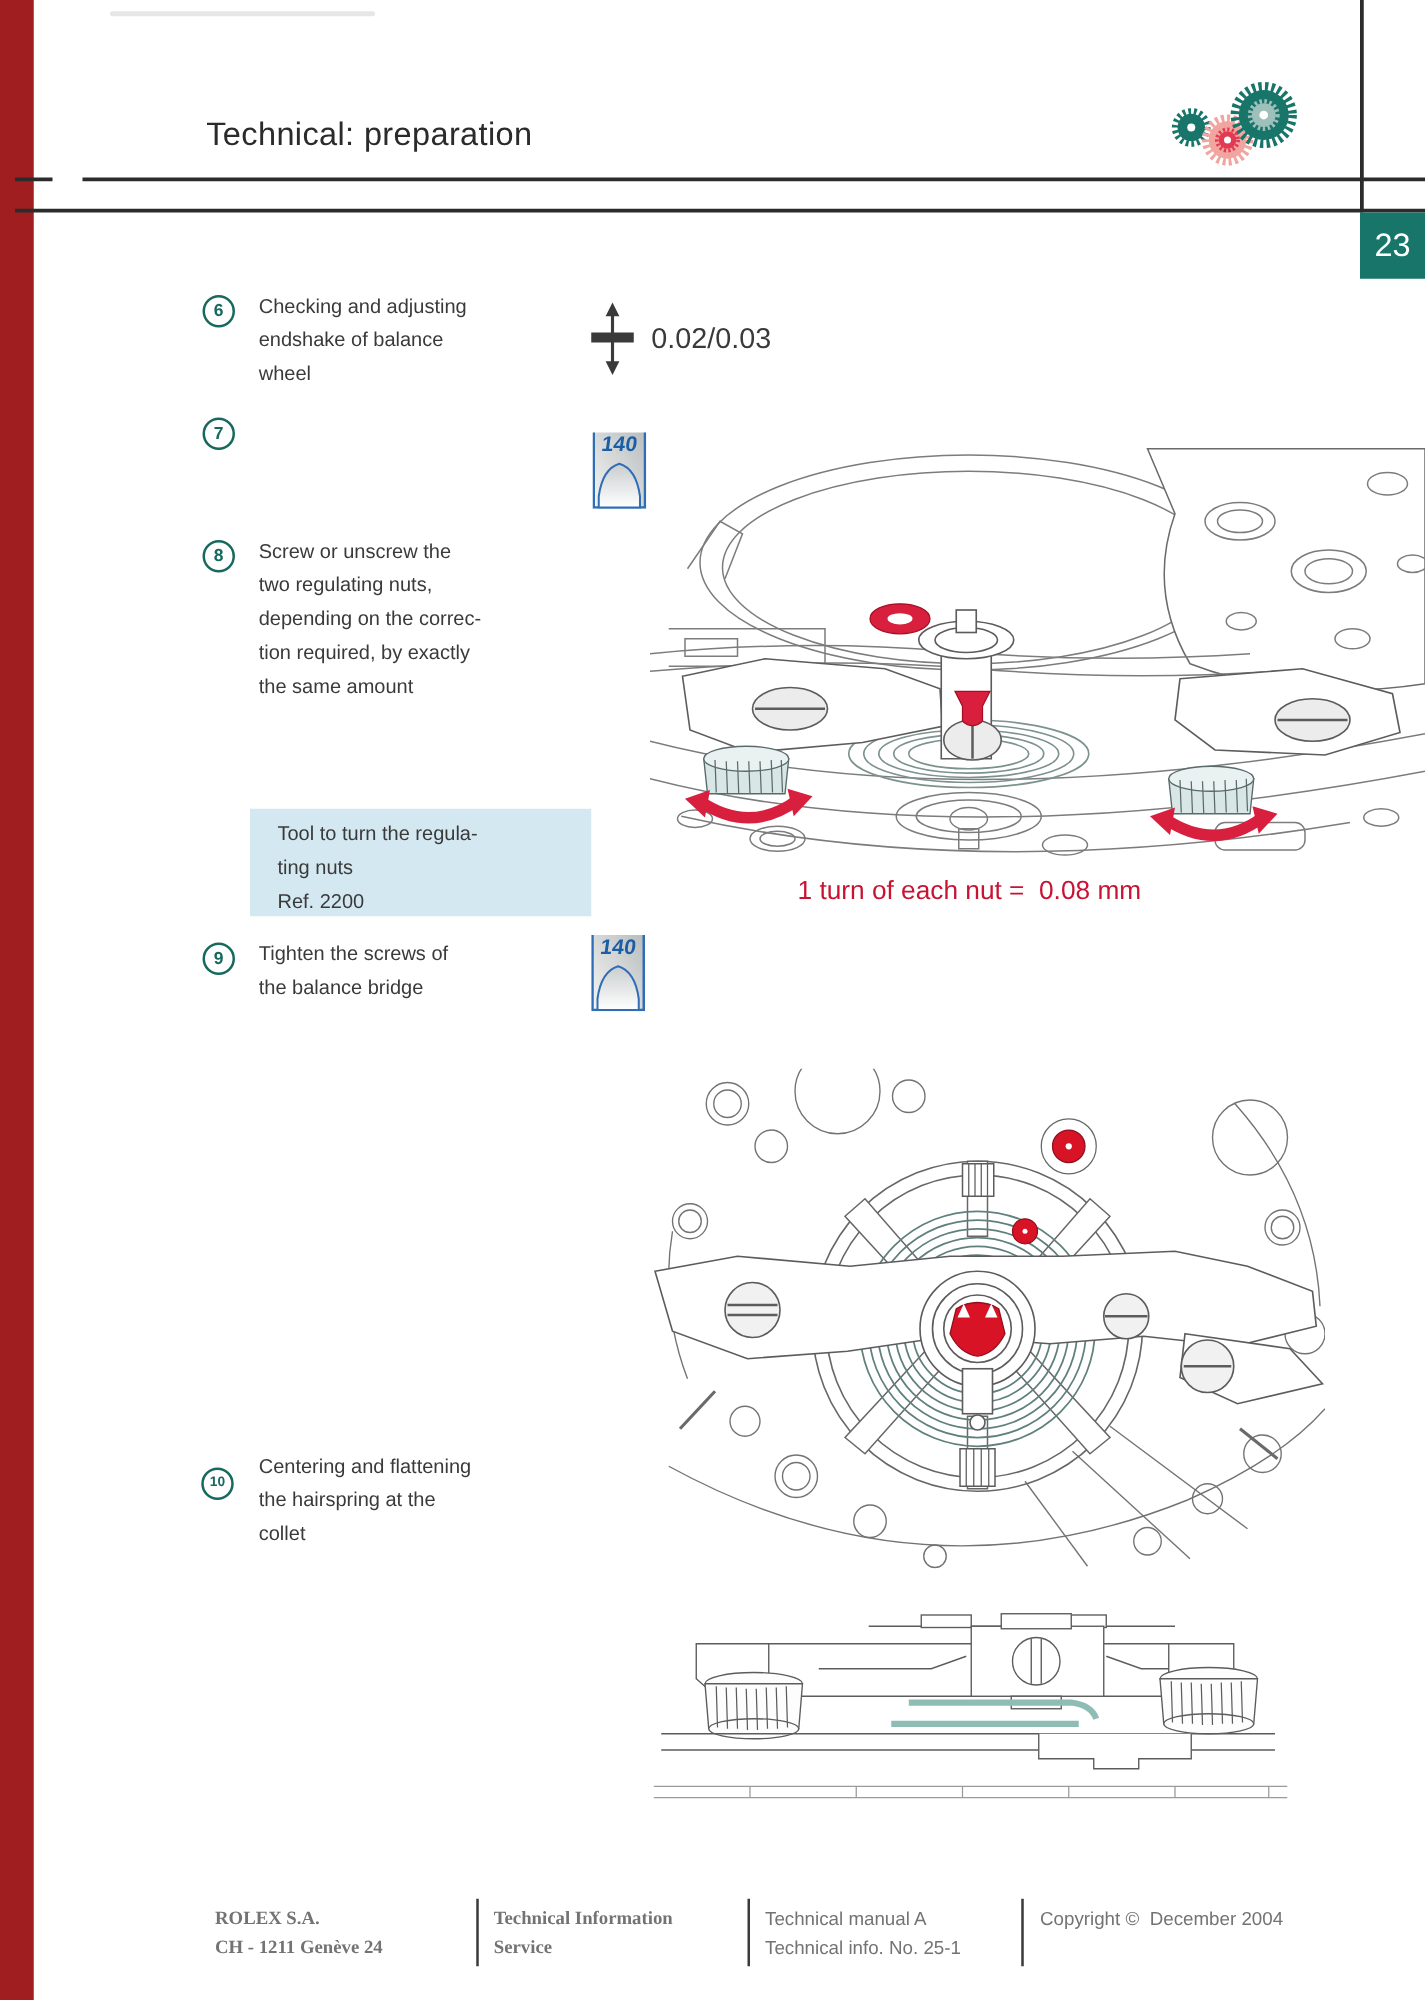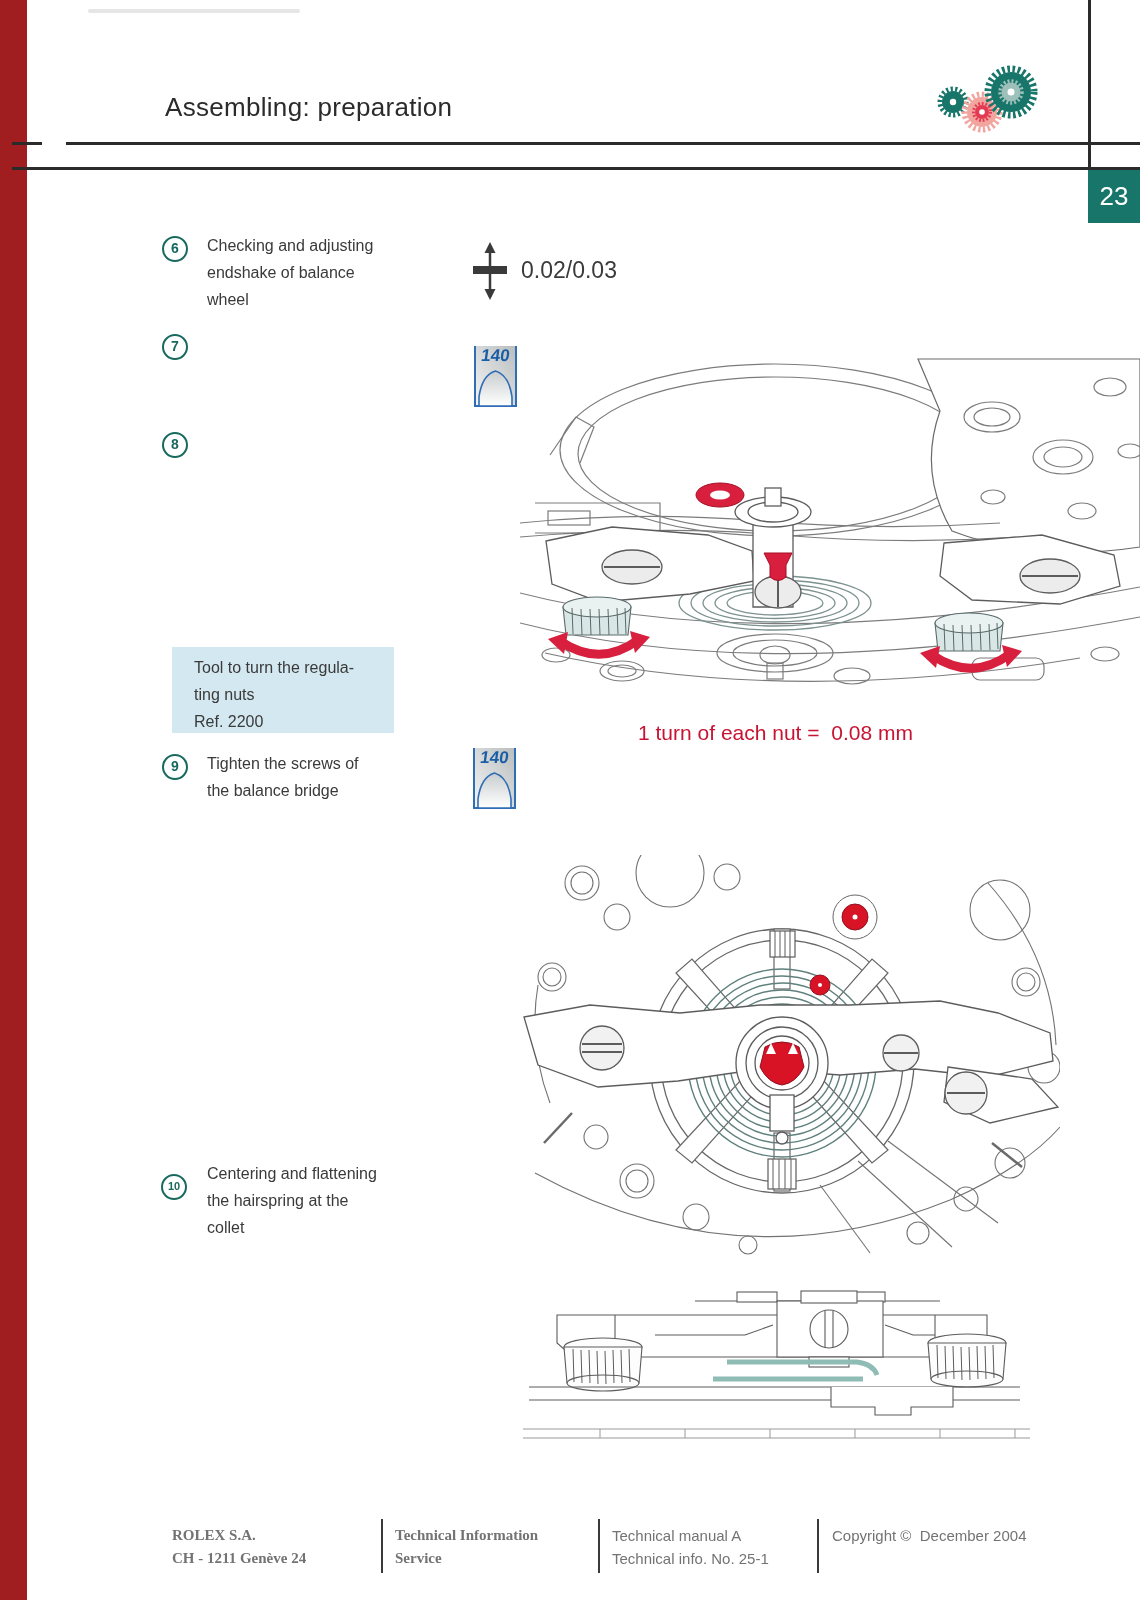--- a/index.html
+++ b/index.html
@@ -13,40 +13,40 @@
   #vrule{left:1088px;top:0;width:3px;height:170px;}
   #hrule1a{left:12px;top:142px;width:30px;height:3px;}
   #hrule1b{left:66px;top:142px;width:1074px;height:3px;}
   #hrule2{left:12px;top:167px;width:1128px;height:3px;}
   #pagenum{left:1088px;top:170px;width:52px;height:53px;background:#17756a;color:#ffffff;
            font-size:26px;line-height:53px;text-align:center;}
   .num-badge{width:26px;height:26px;box-sizing:border-box;border:2.5px solid #17695e;border-radius:50%;
              color:#17695e;font-weight:bold;font-size:14px;line-height:21px;text-align:center;background:#fff;}
   .num-badge.small{font-size:11px;margin-top:10px;}
   .step-text{font-size:16px;line-height:27px;white-space:pre-line;color:#3a3a3a;}
-  #toolbox{left:172px;top:647px;width:222px;height:86px;background:#d3e8f0;}
+  #toolbox{left:200px;top:647px;width:273px;height:86px;background:#d3e8f0;}
   #toolbox .step-text{position:absolute;left:22px;top:7px;}
   #endshake-value{left:521px;top:257px;font-size:23px;color:#3a3a3a;white-space:pre;}
   .badge140{width:43px;height:62px;}
   .badge140 .lbl{position:absolute;left:0;right:0;top:1px;text-align:center;color:#1a5ea6;
                  font-weight:bold;font-size:17px;transform:skewX(-8deg);}
-  #fig-caption{left:638px;top:701px;font-size:21px;color:#c81333;white-space:pre;margin-top:20px;}
+  #fig-caption{left:638px;top:701px;font-size:21px;color:#c81333;white-space:pre;}
   .footer-cell{font-size:15px;line-height:23px;white-space:pre;color:#737373;}
   .footer-serif{font-family:"Liberation Serif","DejaVu Serif",serif;font-weight:bold;}
   .footer-div{width:2px;height:54px;background:#3a3a3a;}
 </style>
 </head>
 <body>
 
 <div id="page">
 
   <div id="left-bar" class="abs"></div>
   <div id="smudge" class="abs"></div>
 
-  <div id="page-title" class="abs">Assembling: preparation</div>
+  <div id="page-title" class="abs">Technical: preparation</div>
 
   <svg class="abs" style="left:915px;top:55px" width="130" height="90" viewBox="0 0 130 90">
     <circle cx="38" cy="47" r="13" fill="none" stroke="#17756a" stroke-width="5" stroke-dasharray="2.2 2.3"></circle>
     <circle cx="38" cy="47" r="11" fill="#17756a"></circle>
     <circle cx="38" cy="47" r="3.2" fill="#fff"></circle>
     <circle cx="67" cy="57" r="17.5" fill="none" stroke="#f2a49e" stroke-width="6" stroke-dasharray="2.4 2.4"></circle>
     <circle cx="67" cy="57" r="15" fill="#f2a49e"></circle>
     <circle cx="96" cy="37" r="23" fill="none" stroke="#17756a" stroke-width="7" stroke-dasharray="2.6 2.6"></circle>
     <circle cx="96" cy="37" r="20" fill="#17756a"></circle>
     <circle cx="96" cy="37" r="11" fill="none" stroke="#9dc0ba" stroke-width="3.5" stroke-dasharray="2 2"></circle>
@@ -89,20 +89,25 @@
         </linearGradient>
       </defs>
       <rect x="1" y="1" width="41" height="60" fill="url(#bgG)"></rect>
       <path d="M1,1 L1,61 L42,61 L42,1" stroke="#2f6db5" stroke-width="2" fill="none"></path>
       <path d="M5,61 L5,52 Q8,30 21.5,26 Q35,30 38,52 L38,61 Z" fill="url(#domeG)" stroke="#2f6db5" stroke-width="1.6"></path>
     </svg>
     <div class="lbl">140</div>
   </div>
 
   <div class="abs num-badge" style="left:162px;top:432px">8</div>
+  <div class="abs step-text" style="left:207px;top:428px">Screw or unscrew the
+two regulating nuts,
+depending on the correc-
+tion required, by exactly
+the same amount</div>
 
 
   <div id="toolbox" class="abs">
     <div class="step-text">Tool to turn the regula-
 ting nuts
 Ref. 2200</div>
   </div>
 
   <div class="abs num-badge" style="left:162px;top:754px">9</div>
   <div class="abs step-text" style="left:207px;top:750px">Tighten the screws of

